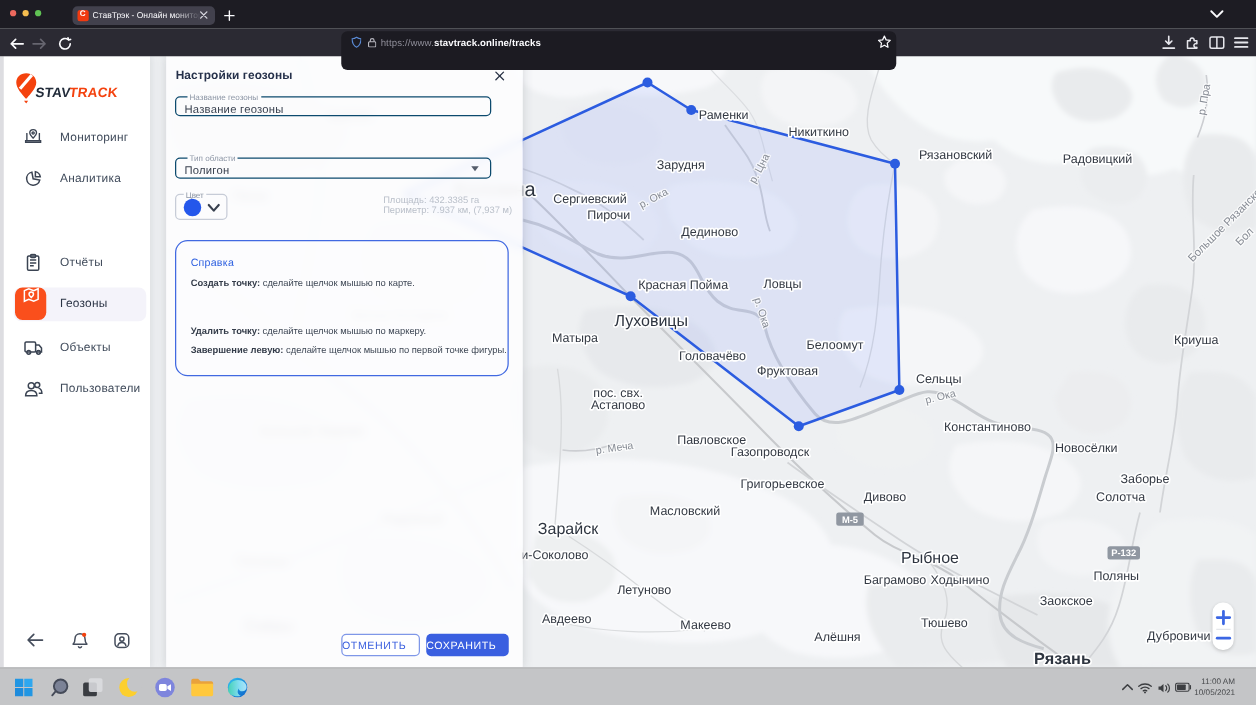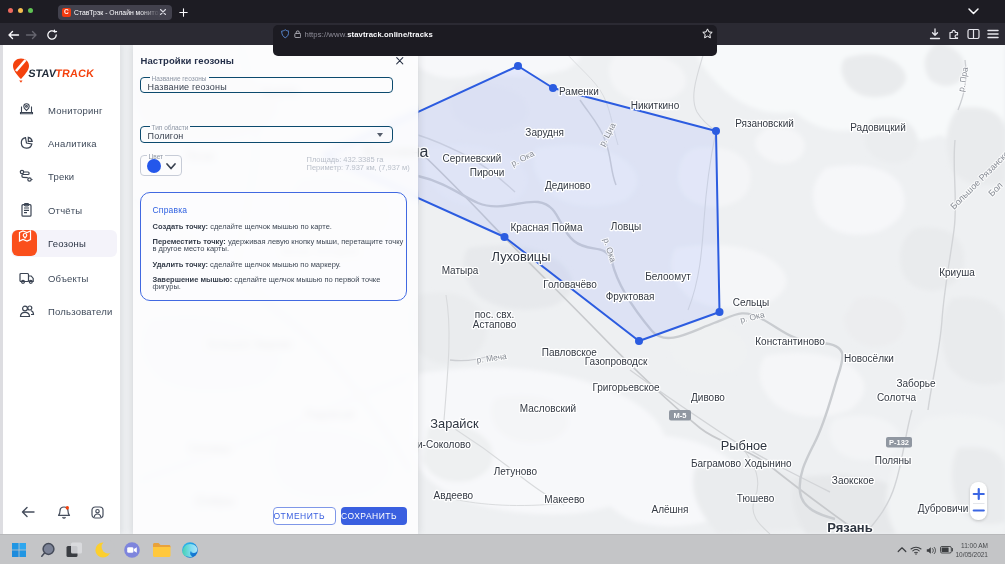--- a/index.html
+++ b/index.html
@@ -233,29 +233,20 @@
       </svg>
       <span class="lbl">Мониторинг</span>
       </div>
     <div class="mi" style="top:84.5px;">
       <svg width="15" height="15" viewBox="0 0 15 15" fill="none" stroke="#3b4453" stroke-width="1.2">
         <path d="M6.5 2.2 A5.3 5.3 0 1 0 12.8 8.5 L7.5 7.5 Z"></path>
         <path d="M9.3 1.8 A5 5 0 0 1 13.2 5.8 L9.3 5.8 Z"></path>
       </svg>
       <span class="lbl">Аналитика</span>
       </div>
-    <div class="mi" style="top:117.5px;">
-      <svg width="15" height="15" viewBox="0 0 15 15" fill="none" stroke="#3b4453" stroke-width="1.2">
-        <circle cx="3" cy="3.5" r="1.7"></circle>
-        <circle cx="10.5" cy="11" r="1.7"></circle>
-        <path d="M4.7 3.5 H9 C10.5 3.5 10.5 6 9 6 H4 C2.5 6 2.5 8.8 4.2 8.8 L8.8 9.2"></path>
-        <path d="M12.2 11 H13.5"></path>
-      </svg>
-      <span class="lbl">Треки</span>
-      </div>
     <div class="mi" style="top:151px;">
       <svg width="15" height="15" viewBox="0 0 15 15" fill="none" stroke="#3b4453" stroke-width="1.2">
         <rect x="3" y="2.2" width="9" height="11.5" rx="1"></rect>
         <rect x="5.5" y="1" width="4" height="2.4" rx="0.8"></rect>
         <path d="M5 5.5 H10 M5 7.8 H10 M5 10.1 H8"></path>
       </svg>
       <span class="lbl">Отчёты</span>
       </div>
     <div class="mi" id="mi-geo" style="top:184.5px;">
         <div class="ic">
@@ -319,23 +310,22 @@
         <span class="flbl">Цвет</span>
         <span class="dot"></span>
       <svg style="position:absolute;left:24px;top:6px;" width="12" height="9" viewBox="0 0 12 9">
           <path d="M2 2 L6 6.5 L10 2" stroke="#39414f" stroke-width="1.7" fill="none" stroke-linecap="round" stroke-linejoin="round"></path>
         </svg>
     </div>
     <div id="geostats">Площадь: 432.3385 га<br>Периметр: 7.937 км, (7,937 м)</div>
     <div id="helpbox">
       <h4>Справка</h4>
       <div class="hl" style="top:29.5px;"><b>Создать точку:</b> сделайте щелчок мышью по карте.</div>
-      <div class="hl" style="top:45px;"><b>Переместить точку:</b> удерживая левую кнопку мыши, перетащите точку в другое место карты.</div>
       <div class="hl" style="top:68px;"><b>Удалить точку:</b> сделайте щелчок мышью по маркеру.</div>
-      <div class="hl" style="top:83px;"><b>Завершение мышью:</b> сделайте щелчок мышью по первой точке фигуры.</div>
+      <div class="hl" style="top:83px;"><b>Завершение левую:</b> сделайте щелчок мышью по первой точке фигуры.</div>
     </div>
     <div class="pbtn" id="btn-cancel">ОТМЕНИТЬ</div>
     <div class="pbtn" id="btn-save">СОХРАНИТЬ</div>
   </div>
 
   <div id="tabbar">
     <span class="tl" style="left:7.6px;background:#ed695e;"></span>
     <span class="tl" style="left:17.9px;background:#f5bd4f;"></span>
     <span class="tl" style="left:28.1px;background:#60c354;"></span>
     <div id="tab">

